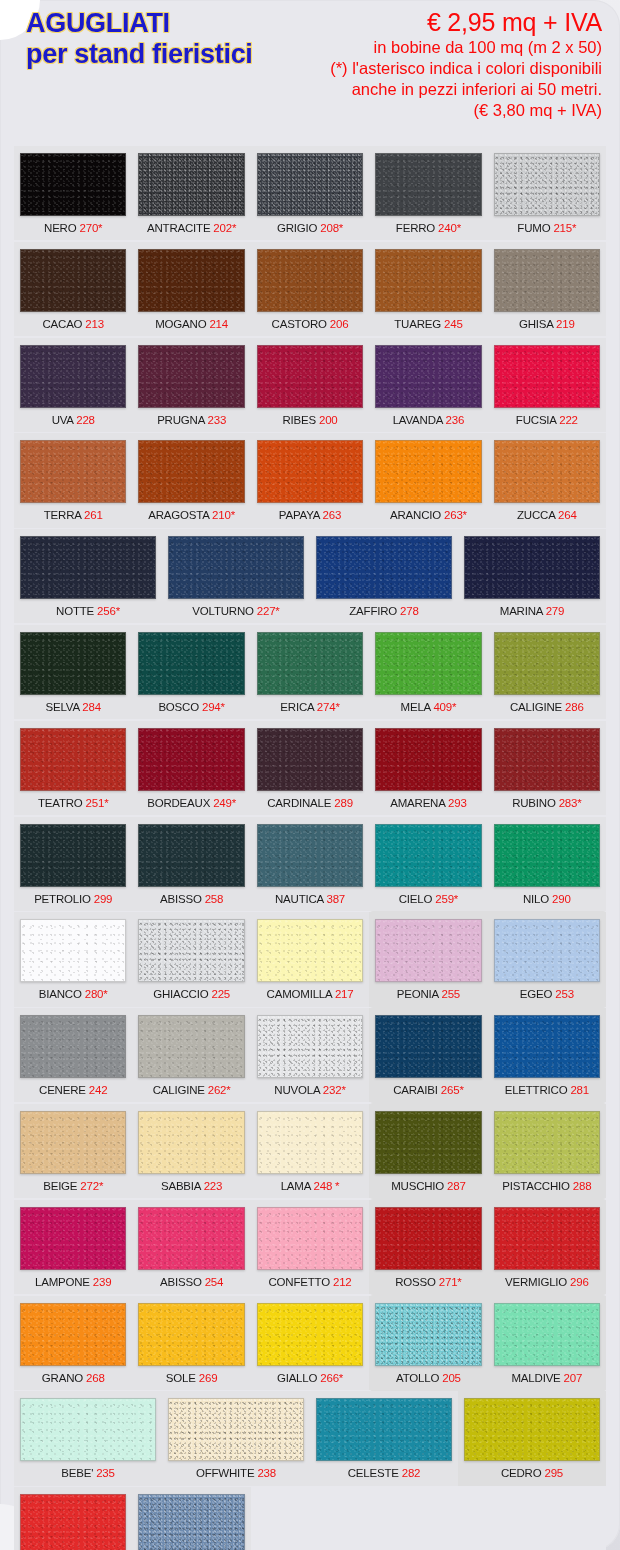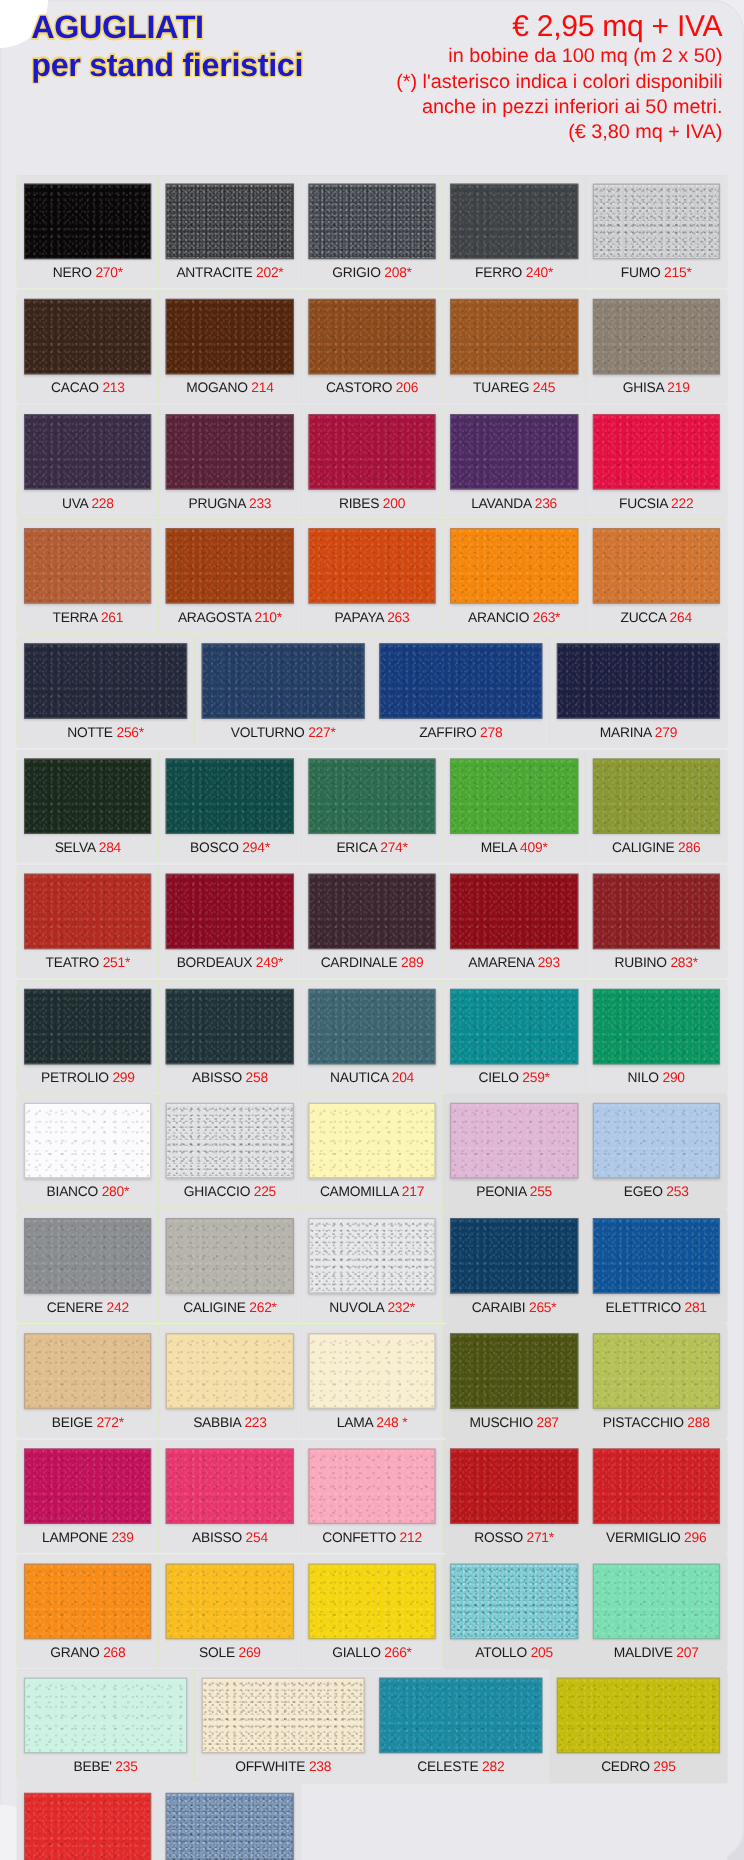--- a/index.html
+++ b/index.html
@@ -318,21 +318,21 @@
           <div class="cell">
             <div class="swatch" style="background: rgb(29, 45, 48);"></div>
             <div class="caption"><span>PETROLIO</span> <span class="code">299</span></div>
           </div>
           <div class="cell">
             <div class="swatch" style="background: rgb(31, 51, 56);"></div>
             <div class="caption"><span>ABISSO</span> <span class="code">258</span></div>
           </div>
           <div class="cell">
             <div class="swatch" style="background: rgb(61, 100, 113);"></div>
-            <div class="caption"><span>NAUTICA</span> <span class="code">204</span></div>
+            <div class="caption"><span>NAUTICA</span> <span class="code">387</span></div>
           </div>
           <div class="cell">
             <div class="swatch" style="background: rgb(10, 139, 143);"></div>
             <div class="caption"><span>CIELO</span> <span class="code">259*</span></div>
           </div>
           <div class="cell">
             <div class="swatch" style="background: rgb(10, 148, 96);"></div>
             <div class="caption"><span>NILO</span> <span class="code">290</span></div>
           </div>
         </div>

